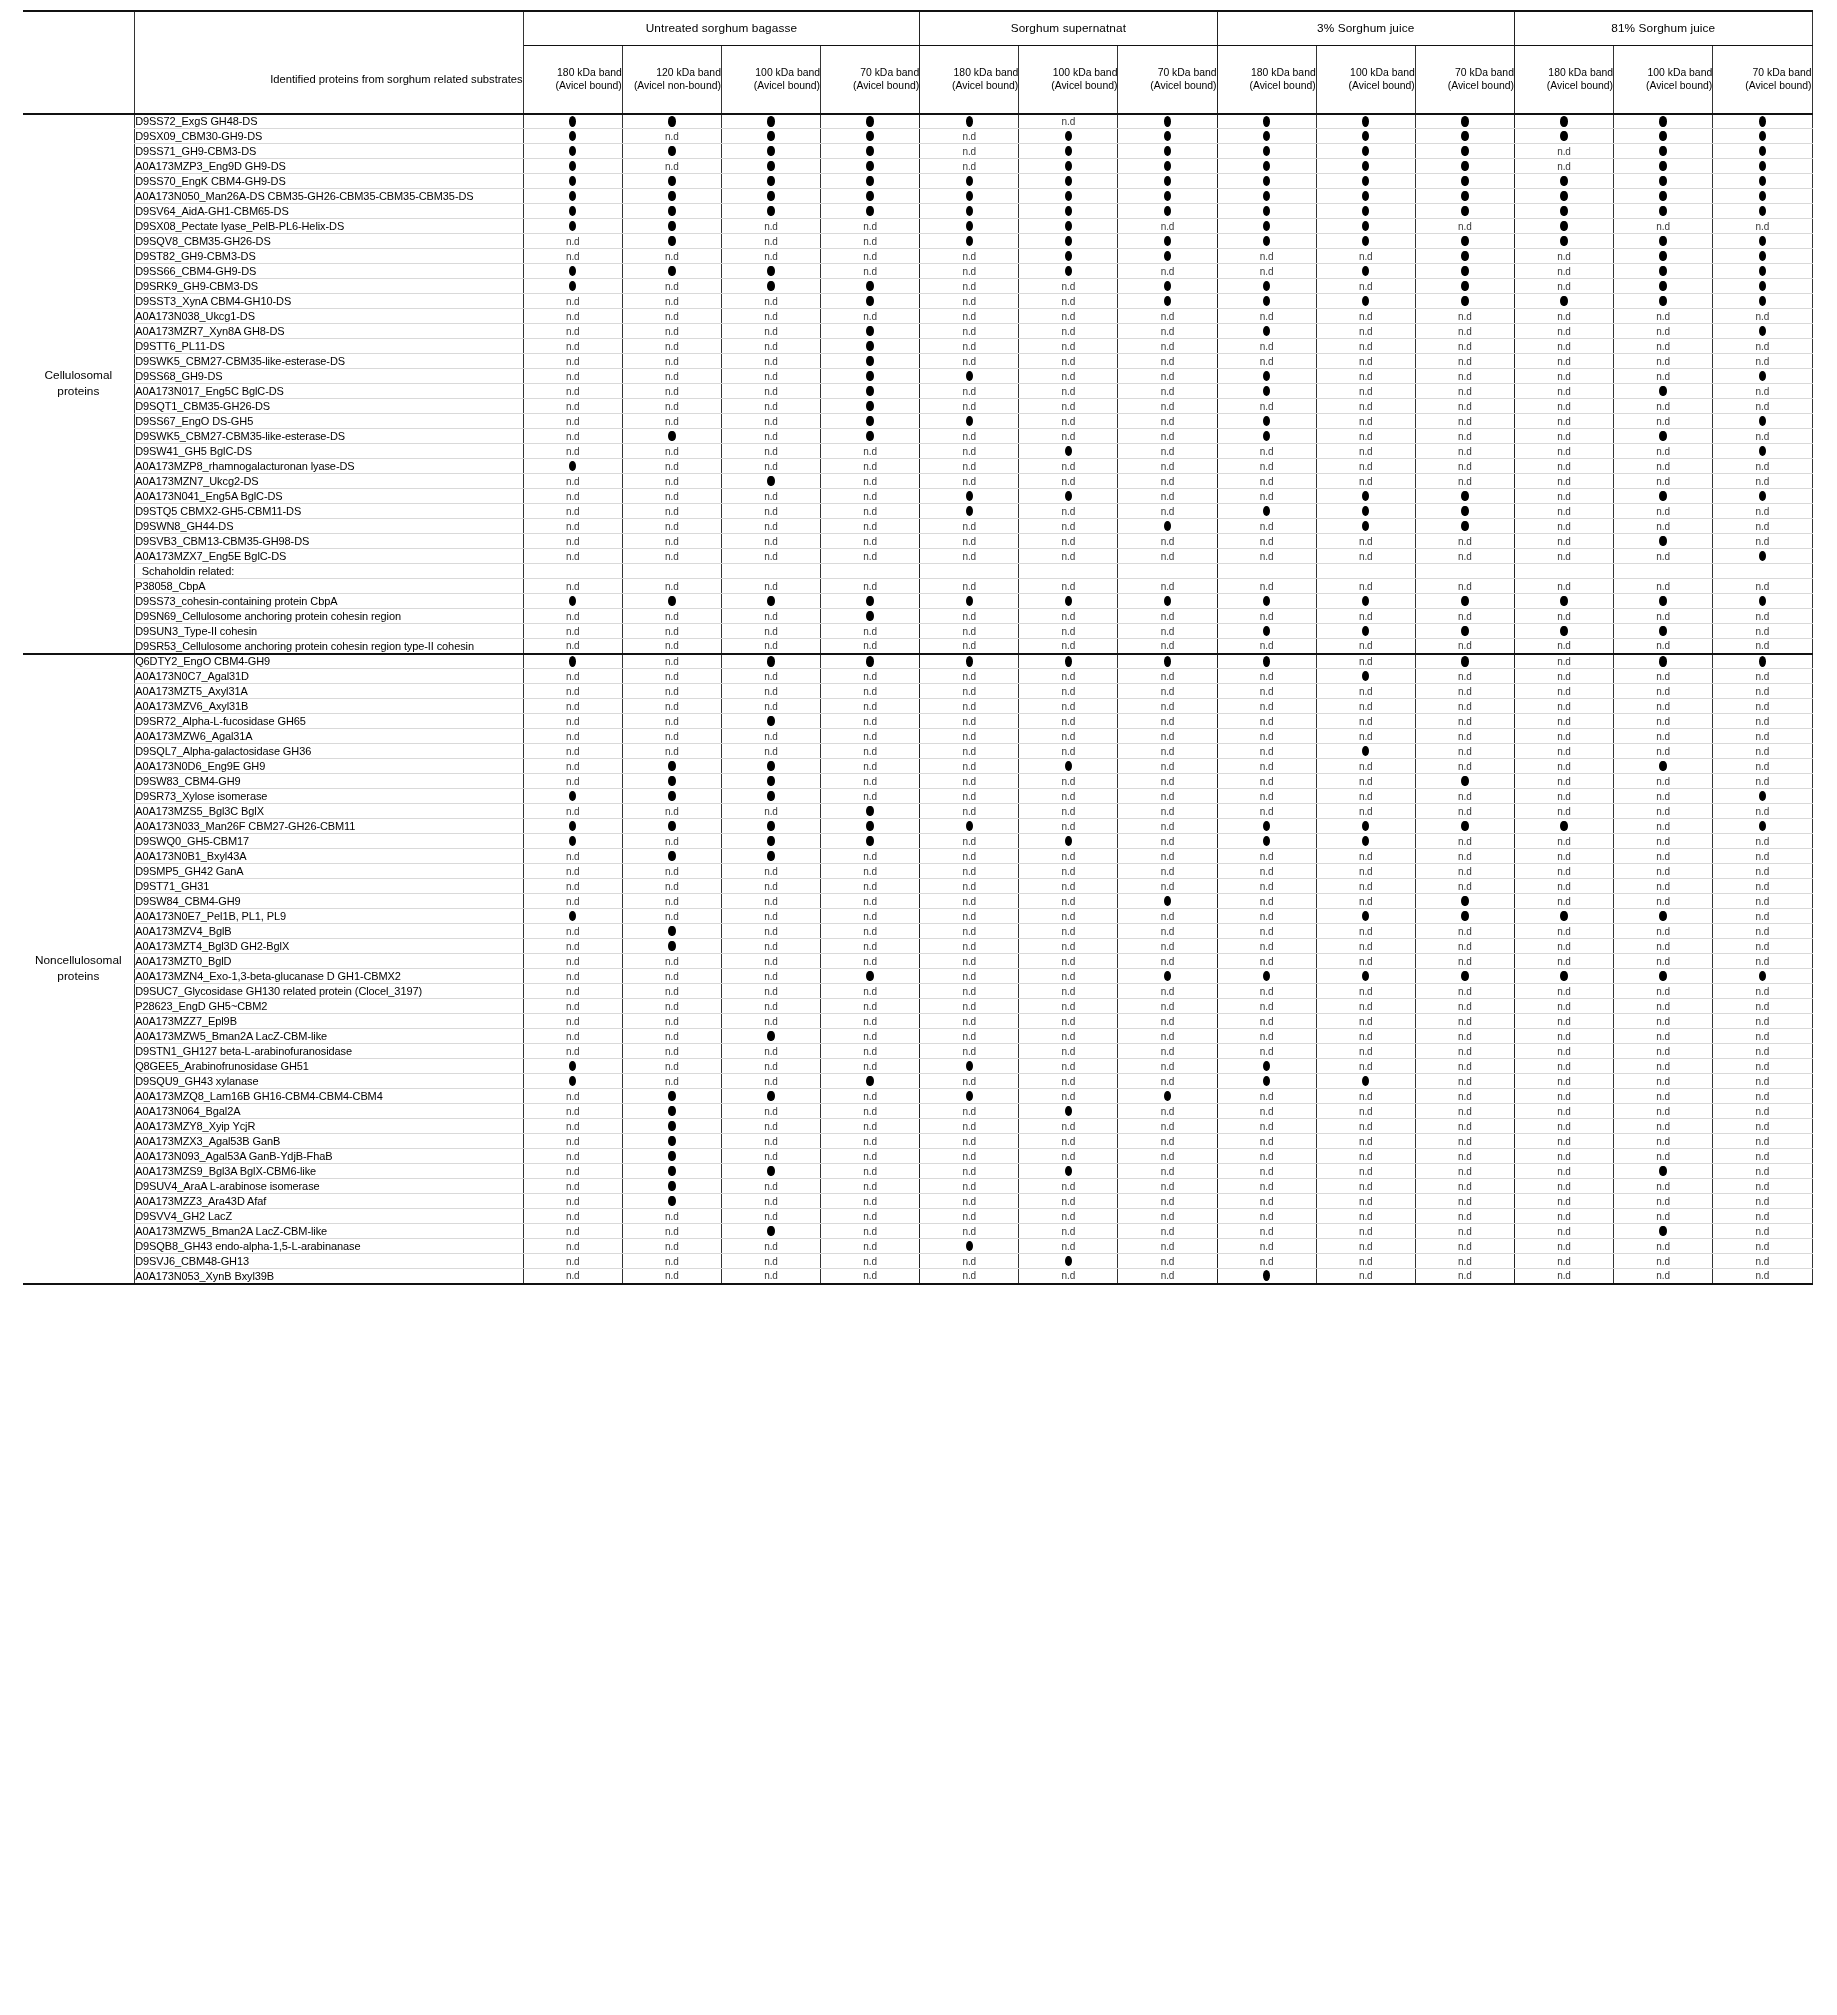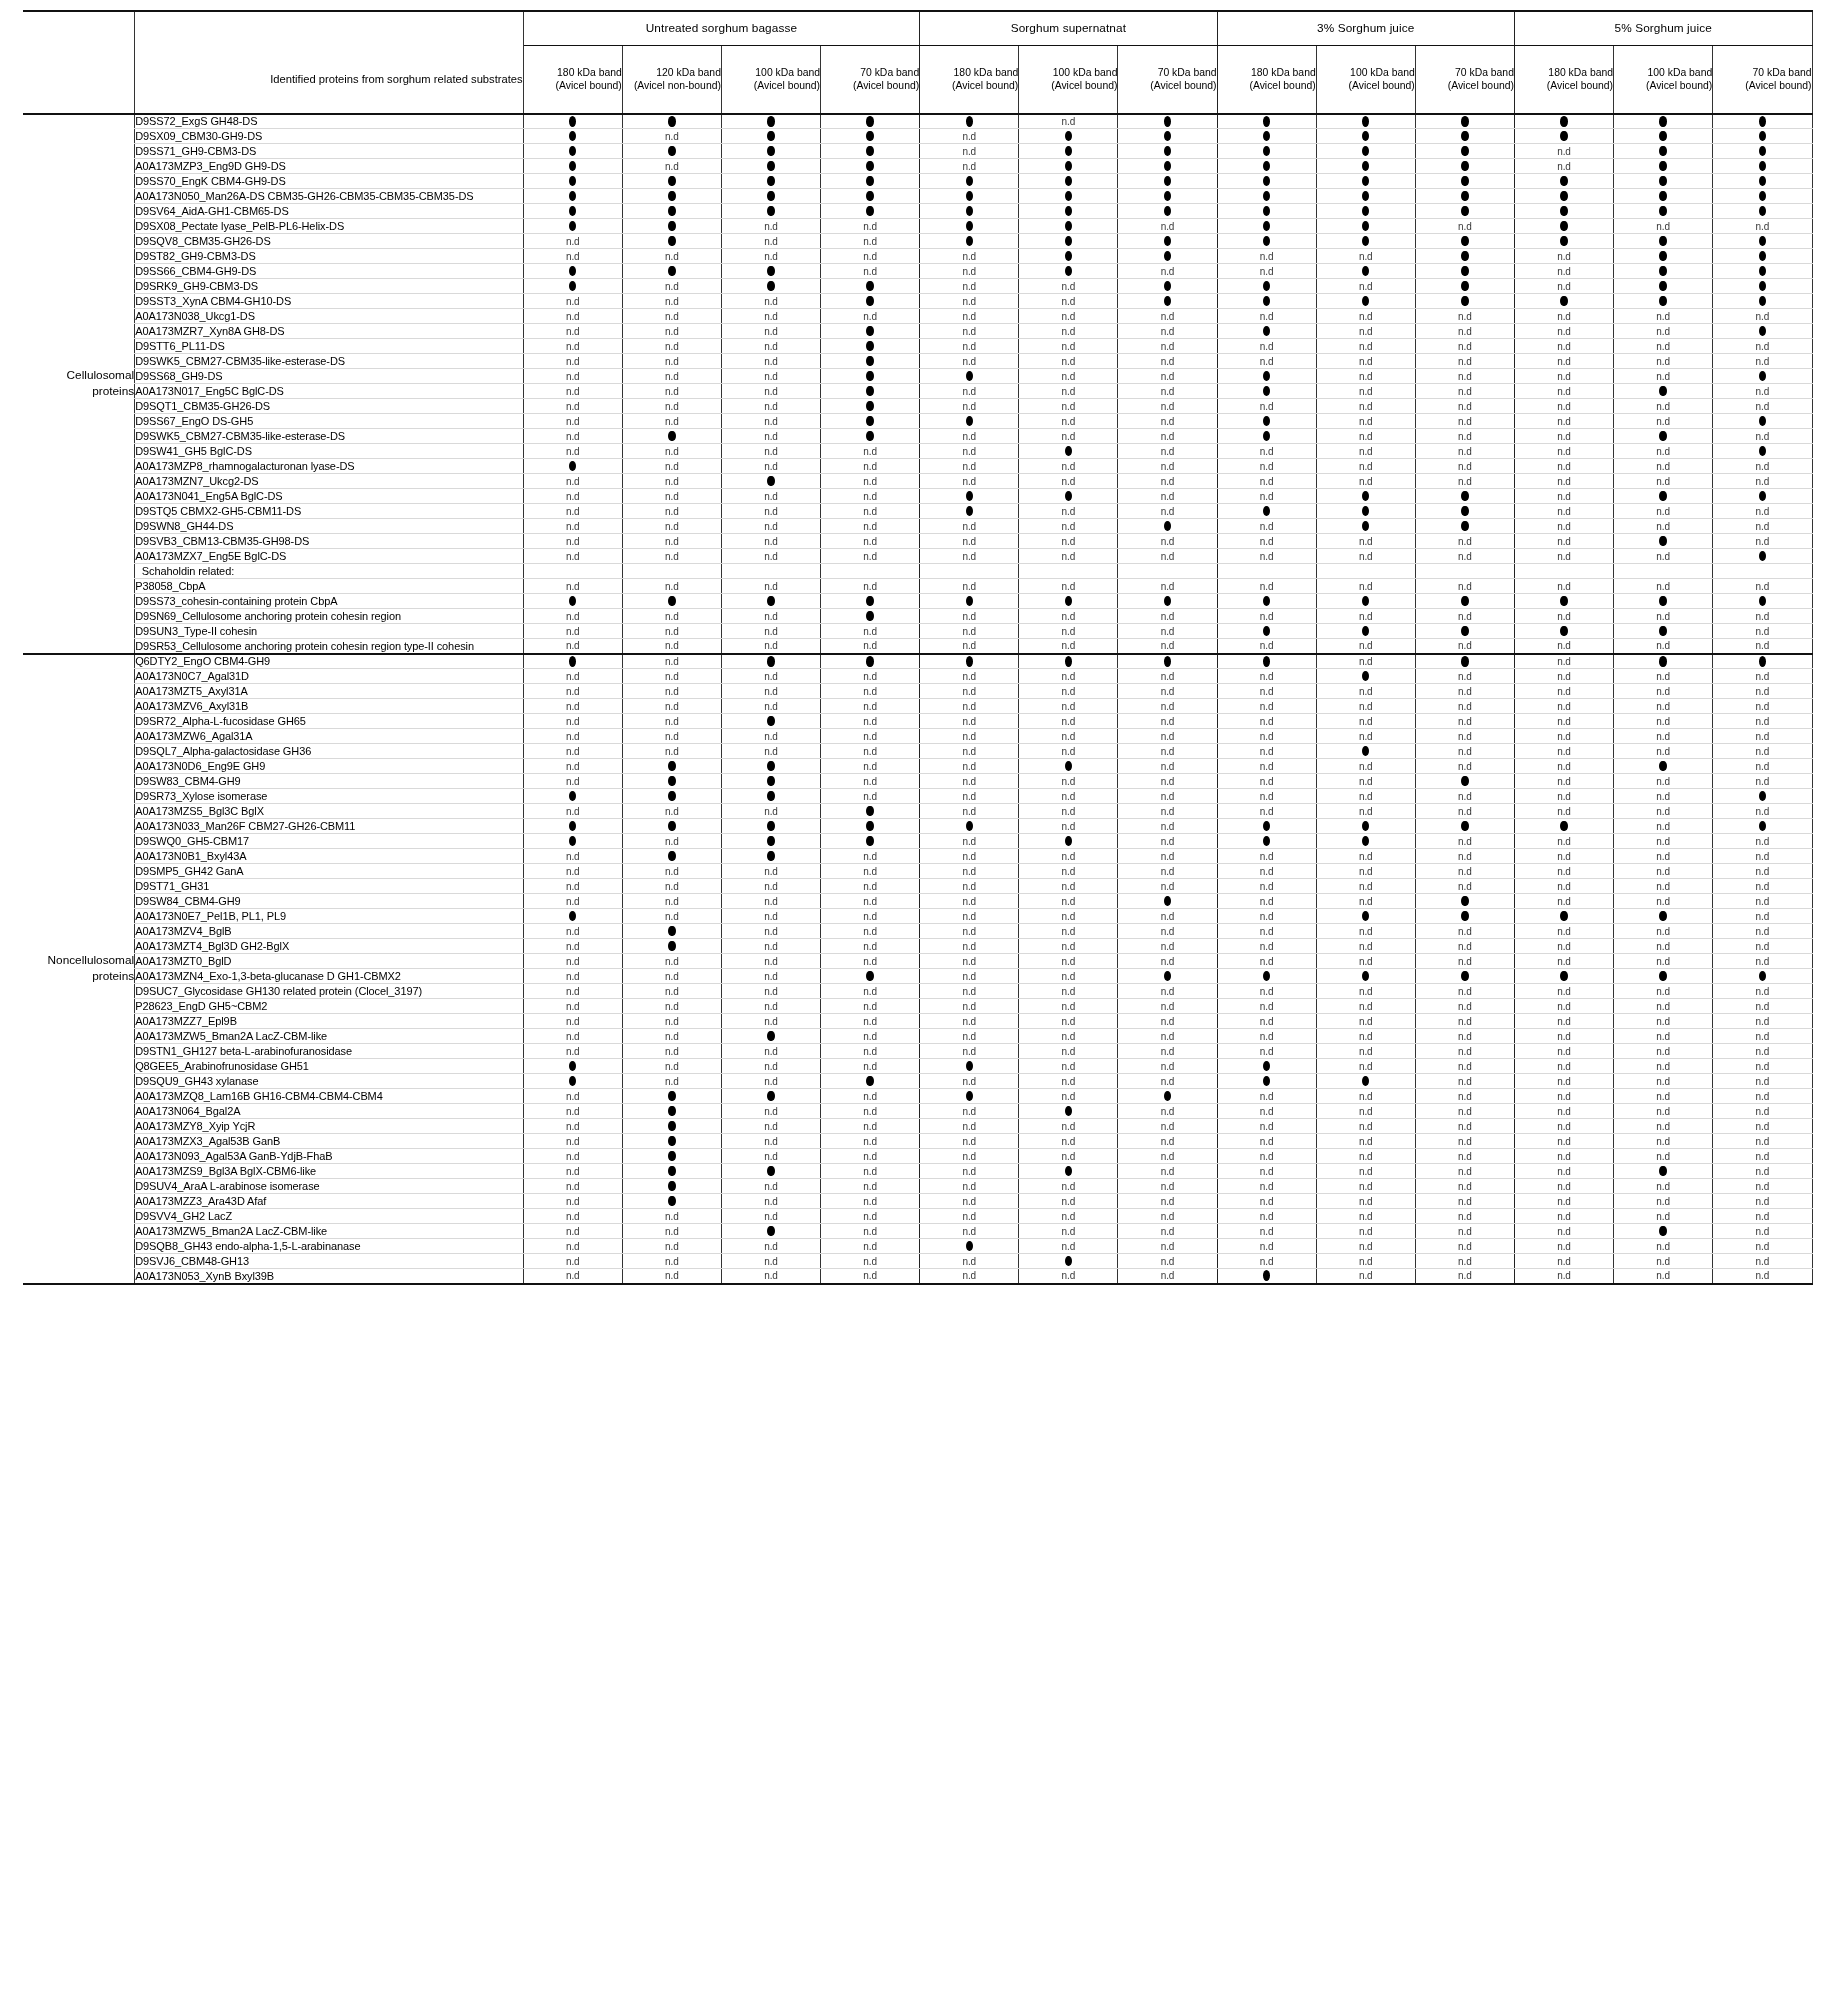--- a/index.html
+++ b/index.html
@@ -90,21 +90,21 @@
     display: inline-block;
     width: 7.3px;
     height: 10.7px;
     background: #000;
     border-radius: 50% / 50%;
     vertical-align: middle;
   }
   td.section-label {
     font-size: 11.8px;
     font-weight: bold;
-    text-align: right;
+    text-align: center;
     padding-left: 10px;
     line-height: 1.3;
     vertical-align: middle;
   }
   .subhead-row td.protein {
     font-size: 11px;
     padding-left: 6.7px;
   }
 </style>
 </head>
@@ -129,21 +129,21 @@
         <col class="c-data">
         <col class="c-data">
     </colgroup>
     <thead>
       <tr id="group-header-row">
           <td class="hdr-blank bd-top-thick"></td>
           <td class="hdr-blank bd-top-thick bd-left bd-right"></td>
           <td class="grp-head bd-top-thick bd-bot-med bd-grp-right" colspan="4">Untreated sorghum bagasse</td>
           <td class="grp-head bd-top-thick bd-bot-med bd-grp-right" colspan="3">Sorghum supernatnat</td>
           <td class="grp-head bd-top-thick bd-bot-med bd-grp-right" colspan="3">3% Sorghum juice</td>
-          <td class="grp-head bd-top-thick bd-bot-med bd-right" colspan="3">5% Sorghum juice</td>
+          <td class="grp-head bd-top-thick bd-bot-med bd-right" colspan="3">81% Sorghum juice</td>
         </tr>
       <tr id="column-header-row">
           <td class="hdr-blank bd-bot-thick"></td>
           <td class="hdr-protein bd-bot-thick bd-left bd-right">Identified proteins from sorghum related substrates</td>
           <td class="sub-head bd-bot-thick bd-right"><span class="l1">180 kDa band</span><span class="l2">(Avicel bound)</span></td>
           <td class="sub-head bd-bot-thick bd-right"><span class="l1">120 kDa band</span><span class="l2">(Avicel non-bound)</span></td>
           <td class="sub-head bd-bot-thick bd-right"><span class="l1">100 kDa band</span><span class="l2">(Avicel bound)</span></td>
           <td class="sub-head bd-bot-thick bd-grp-right"><span class="l1">70 kDa band</span><span class="l2">(Avicel bound)</span></td>
           <td class="sub-head bd-bot-thick bd-right"><span class="l1">180 kDa band</span><span class="l2">(Avicel bound)</span></td>
           <td class="sub-head bd-bot-thick bd-right"><span class="l1">100 kDa band</span><span class="l2">(Avicel bound)</span></td>

